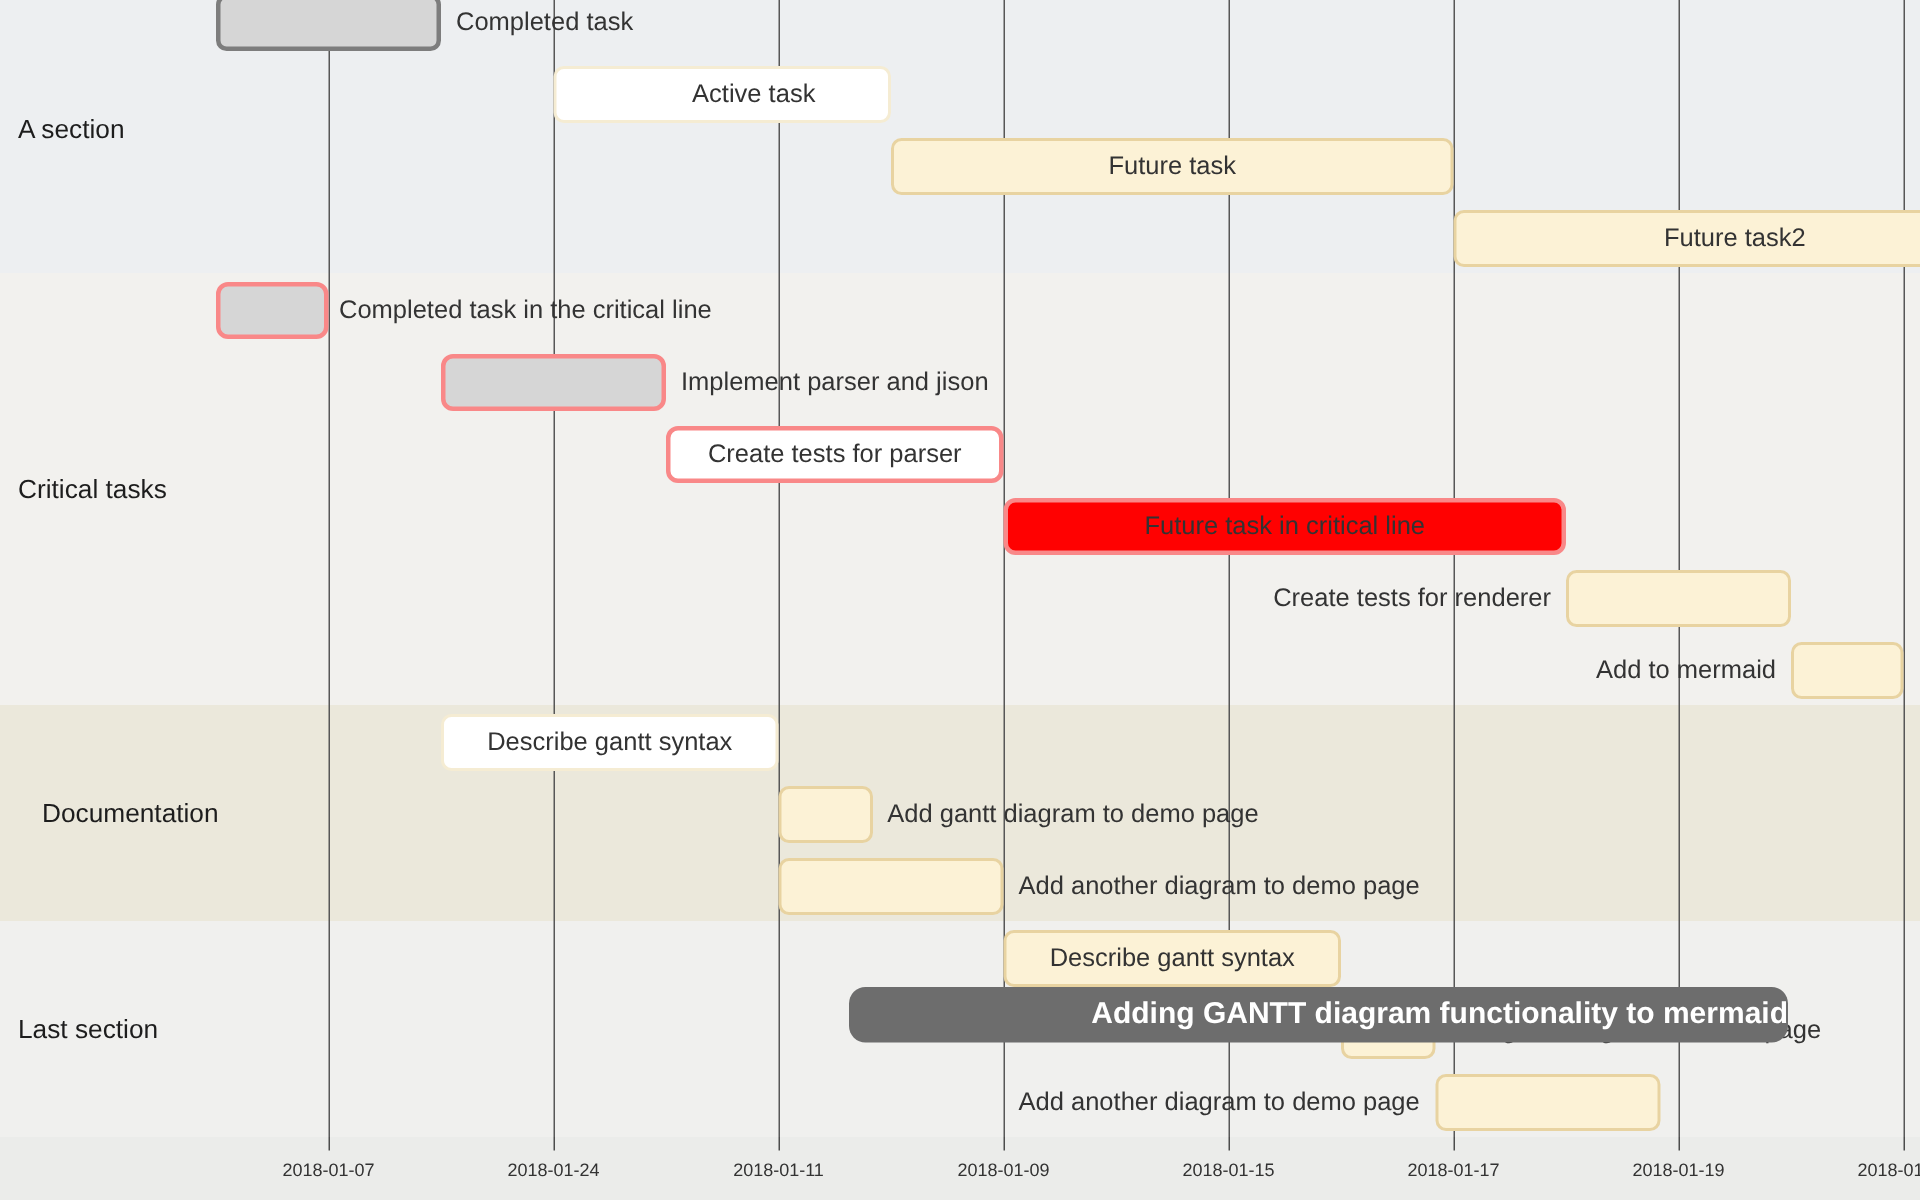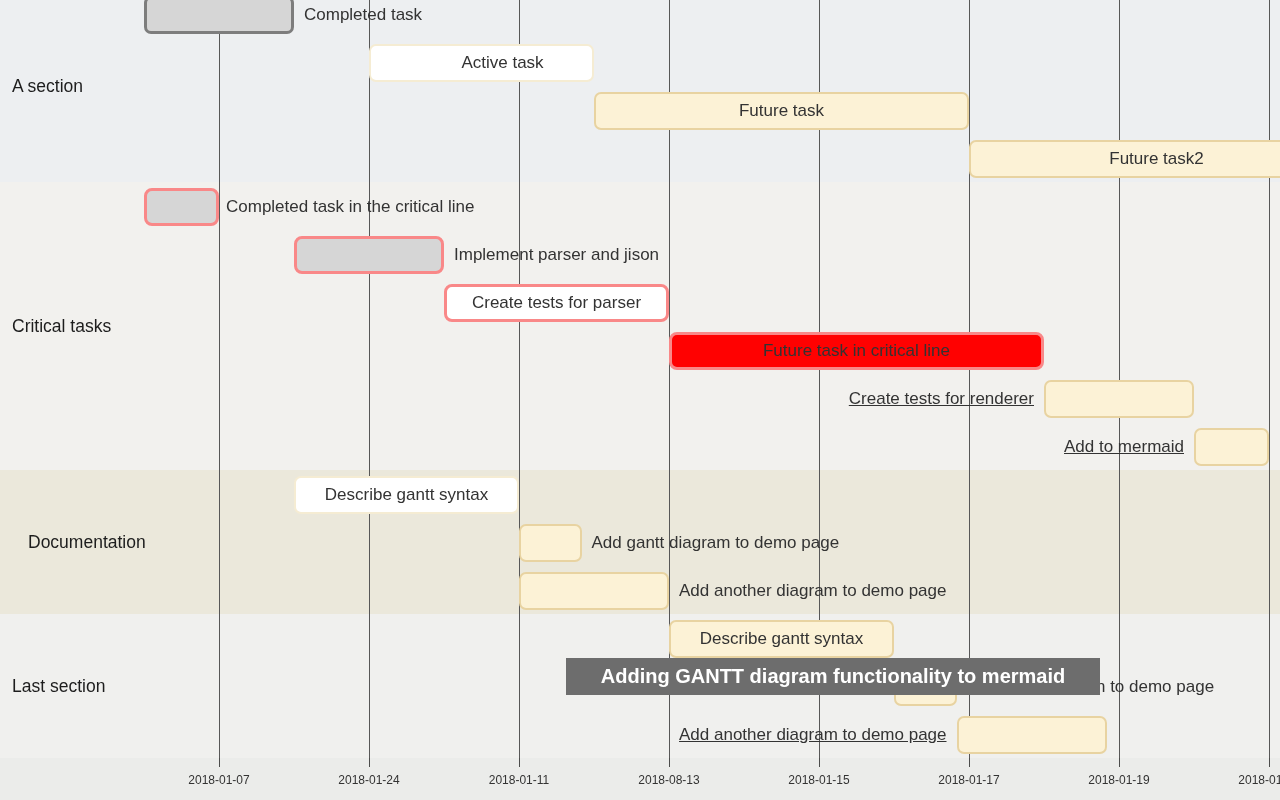--- a/index.html
+++ b/index.html
@@ -24,25 +24,25 @@
   .b-active      {background:#ffffff;border:2px solid #f5ecd3;}
   .b-future      {background:#fcf2d6;border:2px solid #e8d3a1;}
   .b-critdone    {background:#d6d6d6;border:3px solid #f98888;border-radius:8px;}
   .b-critactive  {background:#ffffff;border:3px solid #f98888;border-radius:8px;}
   .b-critfuture  {background:#ff0101;border:3px solid #f98888;border-radius:8px;}
   .task-label{
     position:absolute;height:38px;line-height:38px;font-size:17px;color:#333;
     white-space:nowrap;z-index:3;
   }
   .lbl-center{text-align:center;}
-  .lbl-left{text-align:right;text-decoration:underline;}
+  .lbl-left{text-align:right;}
   #title-tooltip{
-    position:absolute;left:566px;top:658px;width:534px;height:37px;
-    background:#6d6d6d;border-radius:0;z-index:10;
-    color:#ffffff;font-weight:bold;font-size:20px;text-align:center;line-height:37px;
+    position:absolute;left:566px;top:658px;width:626px;height:37px;
+    background:#6d6d6d;border-radius:11px;z-index:10;
+    color:#ffffff;font-weight:bold;font-size:20px;text-align:right;line-height:37px;
     white-space:nowrap;
   }
 </style>
 </head>
 <body>
 
 <div id="gantt">
   <div id="bands">
       <div class="band" style="top: -10px; height: 192px; background: rgb(237, 239, 241);"></div>
       <div class="band" style="top: 182px; height: 288px; background: rgb(242, 241, 238);"></div>
@@ -102,20 +102,20 @@
       <div class="task-label lbl-center" style="top: 620px; left: 669px; width: 225px;">Describe gantt syntax</div>
       <div class="bar b-future" style="left: 894px; top: 668px; width: 62.5px; height: 38px;"></div>
       <div class="task-label" style="top: 668px; left: 966.5px;">Add gantt diagram to demo page</div>
       <div class="bar b-future" style="left: 956.5px; top: 716px; width: 150px; height: 38px;"></div>
       <div class="task-label lbl-left" style="top: 716px; right: 333.5px;">Add another diagram to demo page</div>
     </div>
   <div id="axis">
       <div class="axis-label" style="left: 139px;">2018-01-07</div>
       <div class="axis-label" style="left: 289px;">2018-01-24</div>
       <div class="axis-label" style="left: 439px;">2018-01-11</div>
-      <div class="axis-label" style="left: 589px;">2018-08-13</div>
+      <div class="axis-label" style="left: 589px;">2018-01-09</div>
       <div class="axis-label" style="left: 739px;">2018-01-15</div>
       <div class="axis-label" style="left: 889px;">2018-01-17</div>
       <div class="axis-label" style="left: 1039px;">2018-01-19</div>
       <div class="axis-label" style="left: 1189px;">2018-01-21</div>
     </div>
   <div id="title-tooltip">Adding GANTT diagram functionality to mermaid</div>
 </div>
 
 </body></html>

